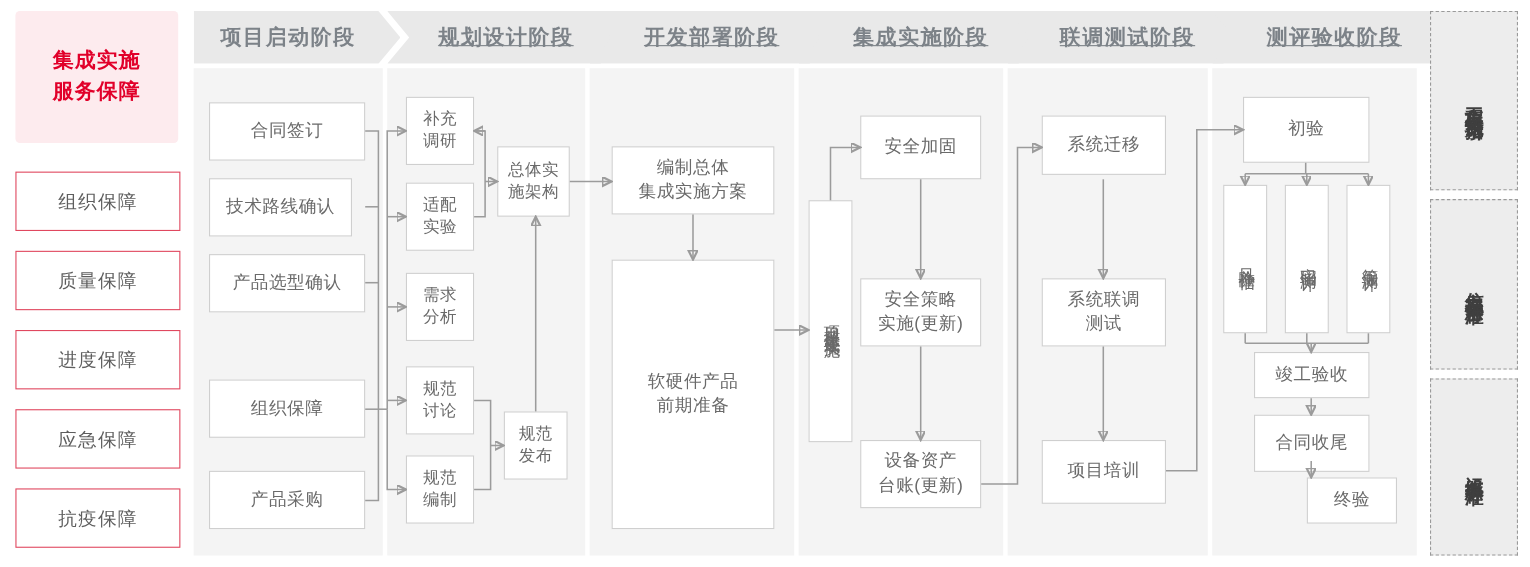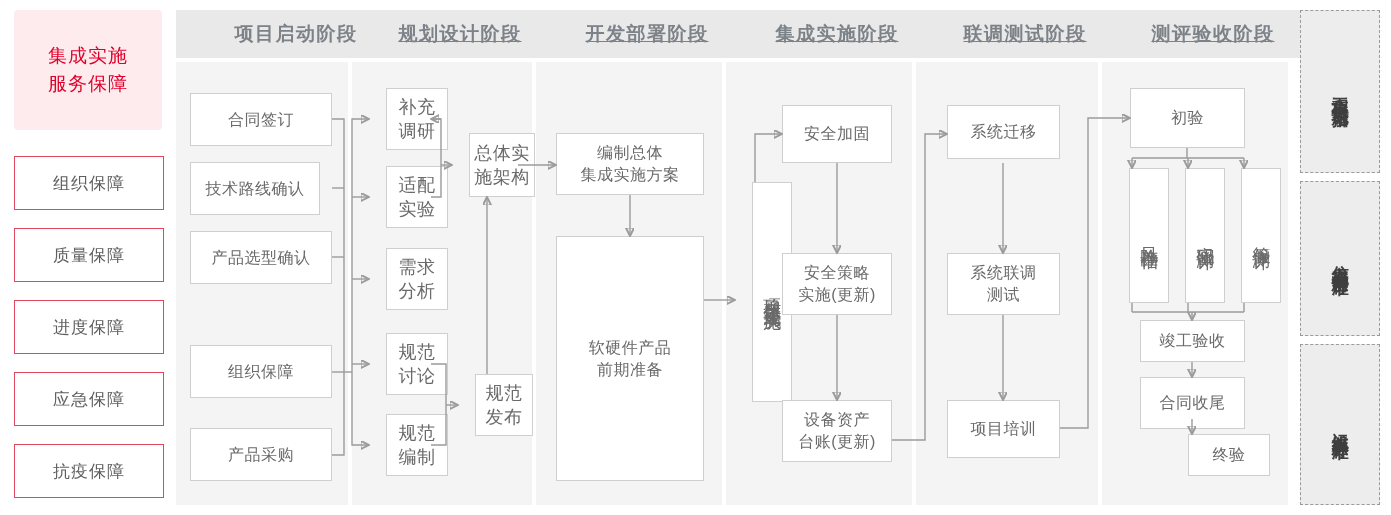--- a/index.html
+++ b/index.html
@@ -9,36 +9,36 @@
     color:#6b6b6b;
   }
   #canvas{position:relative;width:1391px;height:515px;}
 
   
   #rail{position:absolute;left:14px;top:10px;width:148px;height:495px;}
   .rail-title{
     position:absolute;left:0;top:0;width:148px;height:120px;
     background:#fdebee;border-radius:4px;
     display:flex;flex-direction:column;align-items:center;justify-content:center;
-    color:#e1002a;font-weight:normal;font-size:19px;line-height:1.45;letter-spacing:1px;
+    color:#e1002a;font-weight:bold;font-size:19px;line-height:1.45;letter-spacing:1px;
   }
   .rail-item{
     position:absolute;left:0;width:148px;height:52px;
     background:#ffffff;border:1.6px solid #e0485f;
     display:flex;align-items:center;justify-content:center;
     font-size:17px;color:#5e5e5e;letter-spacing:1px;
   }
 
   
   .phase{position:absolute;top:10px;}
   .phase-head{
     position:absolute;left:0;top:0;height:48px;
     background:#e9e9e9;color:#7c8288;
     font-size:19px;font-weight:bold;letter-spacing:1.5px;
-    display:flex;align-items:center;justify-content:center;padding-left:34px;
+    display:flex;align-items:center;justify-content:center;
   }
   .phase-head.chev{
     clip-path:polygon(0 0, calc(100% - 20px) 0, 100% 50%, calc(100% - 20px) 100%, 0 100%);
     padding-right:16px;
   }
   .phase-head.chev-both{
     clip-path:polygon(0 0, calc(100% - 20px) 0, 100% 50%, calc(100% - 20px) 100%, 0 100%, 20px 50%);
     padding-left:18px;padding-right:16px;text-decoration:underline;
   }
   .phase-body{
@@ -46,21 +46,21 @@
     background:#f4f4f4;
   }
 
   
   .node{
     position:absolute;background:#ffffff;border:1px solid #cfcfcf;
     display:flex;align-items:center;justify-content:center;text-align:center;
     font-size:16px;color:#6a6a6a;line-height:1.35;letter-spacing:0.5px;
     box-sizing:border-box;
   }
-  .node.sm{font-size:18px;margin-left:17px;}
+  .node.sm{font-size:15px;}
   .node.vert{
     writing-mode:vertical-rl;text-orientation:upright;
     letter-spacing:2px;line-height:1.25;
   }
 
   
   #stdrail{position:absolute;left:1300px;top:10px;width:80px;height:495px;}
   .std{
     position:absolute;left:0;width:80px;
     background:#ededed;border:1.5px dashed #9a9a9a;

